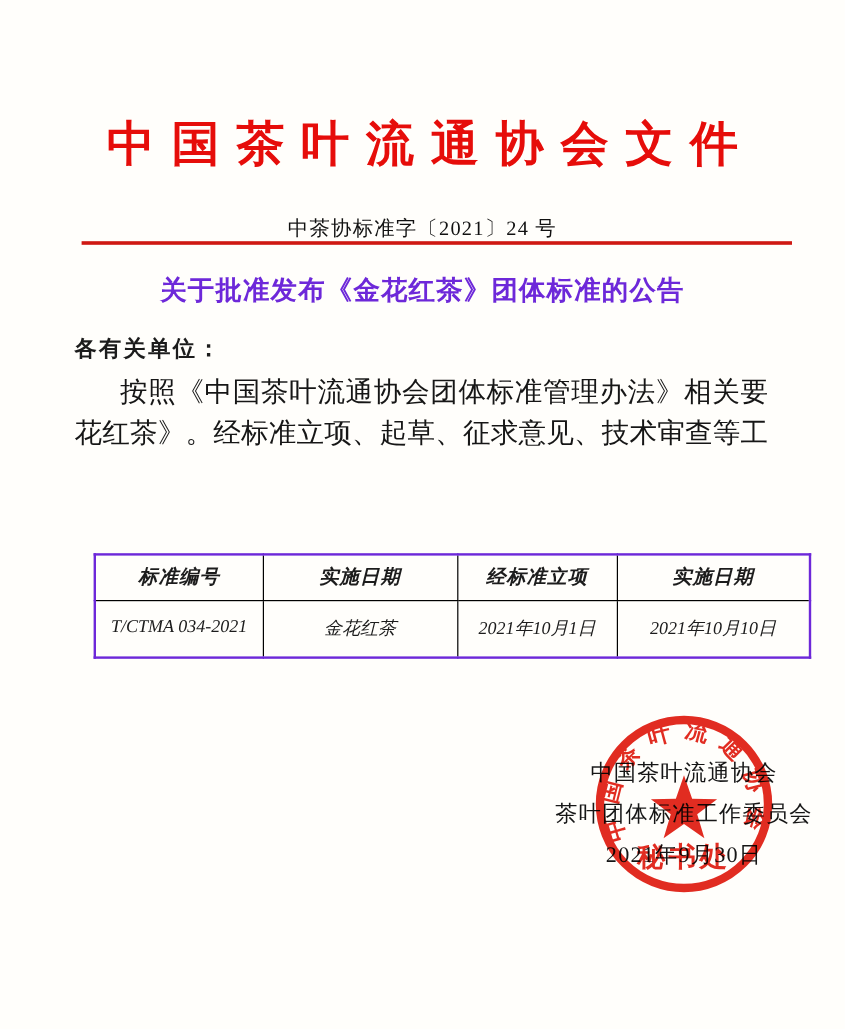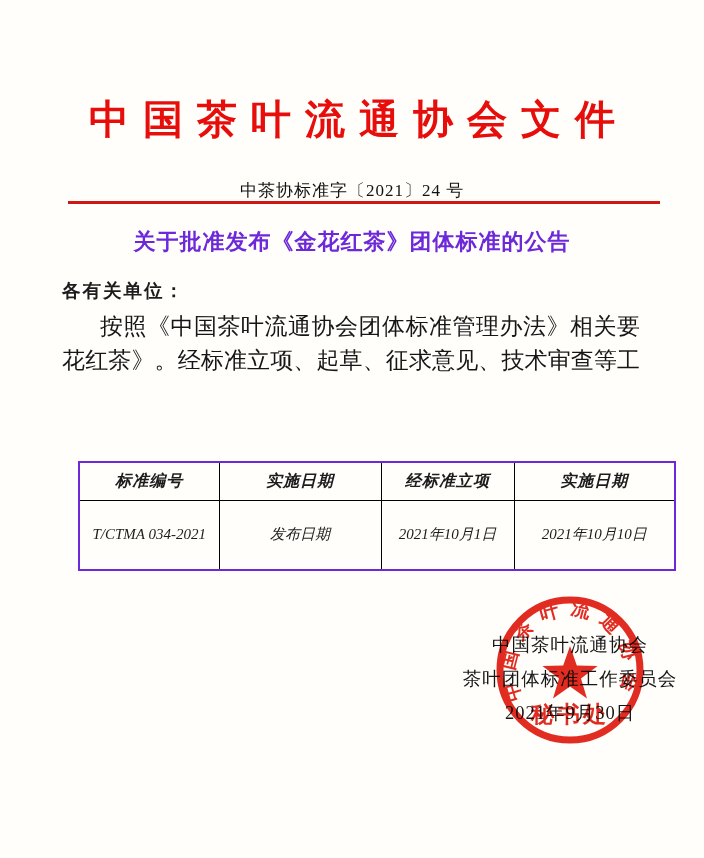--- a/index.html
+++ b/index.html
@@ -98,21 +98,21 @@
     font-weight: normal;
   }
   .std-table { border: 2px solid #6d28d9; font-style: italic; }
   .std-table th {
     height: 38px;
     font-size: 16px;
     font-weight: bold;
     letter-spacing: 1px;
   }
   .std-table td {
-    height: 70px;
+    height: 48px;
     font-size: 15px;
     margin-left: 32px;
   }
   .col-1 { width: 140px; }
   .col-2 { width: 162px; }
   .col-3 { width: 133px; }
   .col-4 { width: 161px; }
 
   
   .signature {
@@ -182,21 +182,21 @@
       <tr>
         <th class="col-1">标准编号</th>
         <th class="col-2">实施日期</th>
         <th class="col-3">经标准立项</th>
         <th class="col-4">实施日期</th>
       </tr>
     </thead>
     <tbody>
       <tr>
         <td>T/CTMA 034-2021</td>
-        <td>发布日期</td>
+        <td>金花红茶</td>
         <td>2021年10月1日</td>
         <td>2021年10月10日</td>
       </tr>
     </tbody>
   </table>
 
   <div class="signature">
     <div class="sig-line">中国茶叶流通协会</div>
     <div class="sig-line">茶叶团体标准工作委员会</div>
     <div class="sig-line">2021年9月30日</div>

